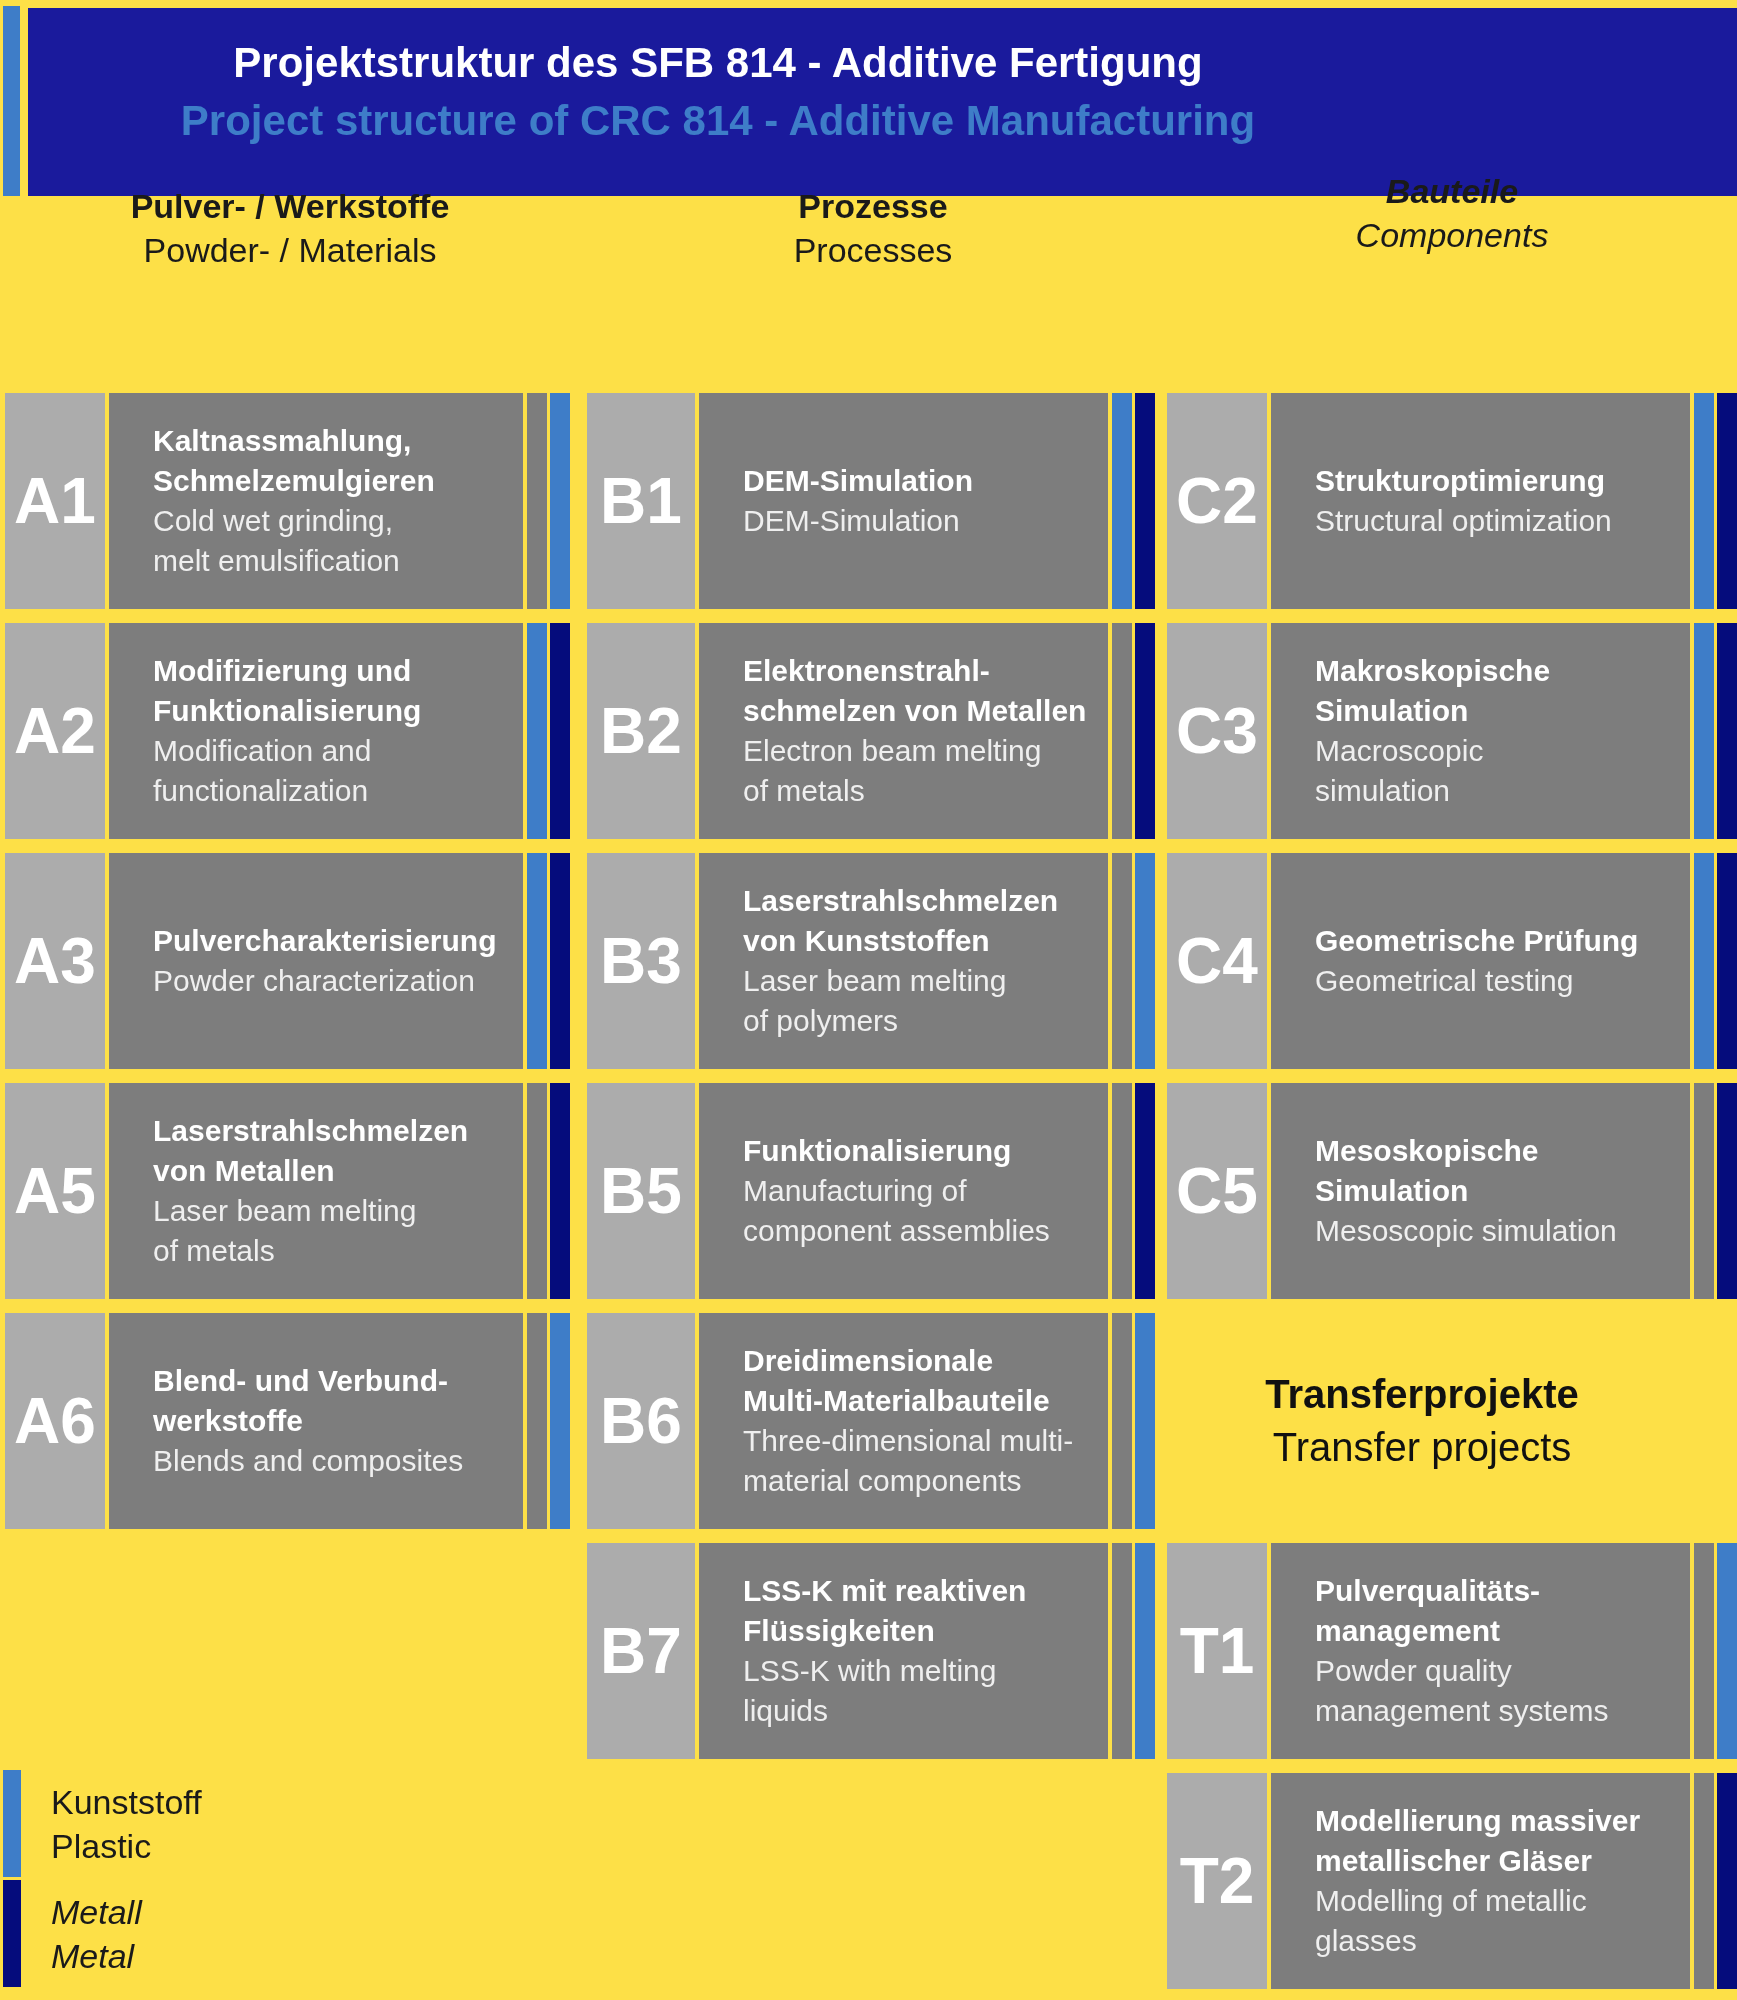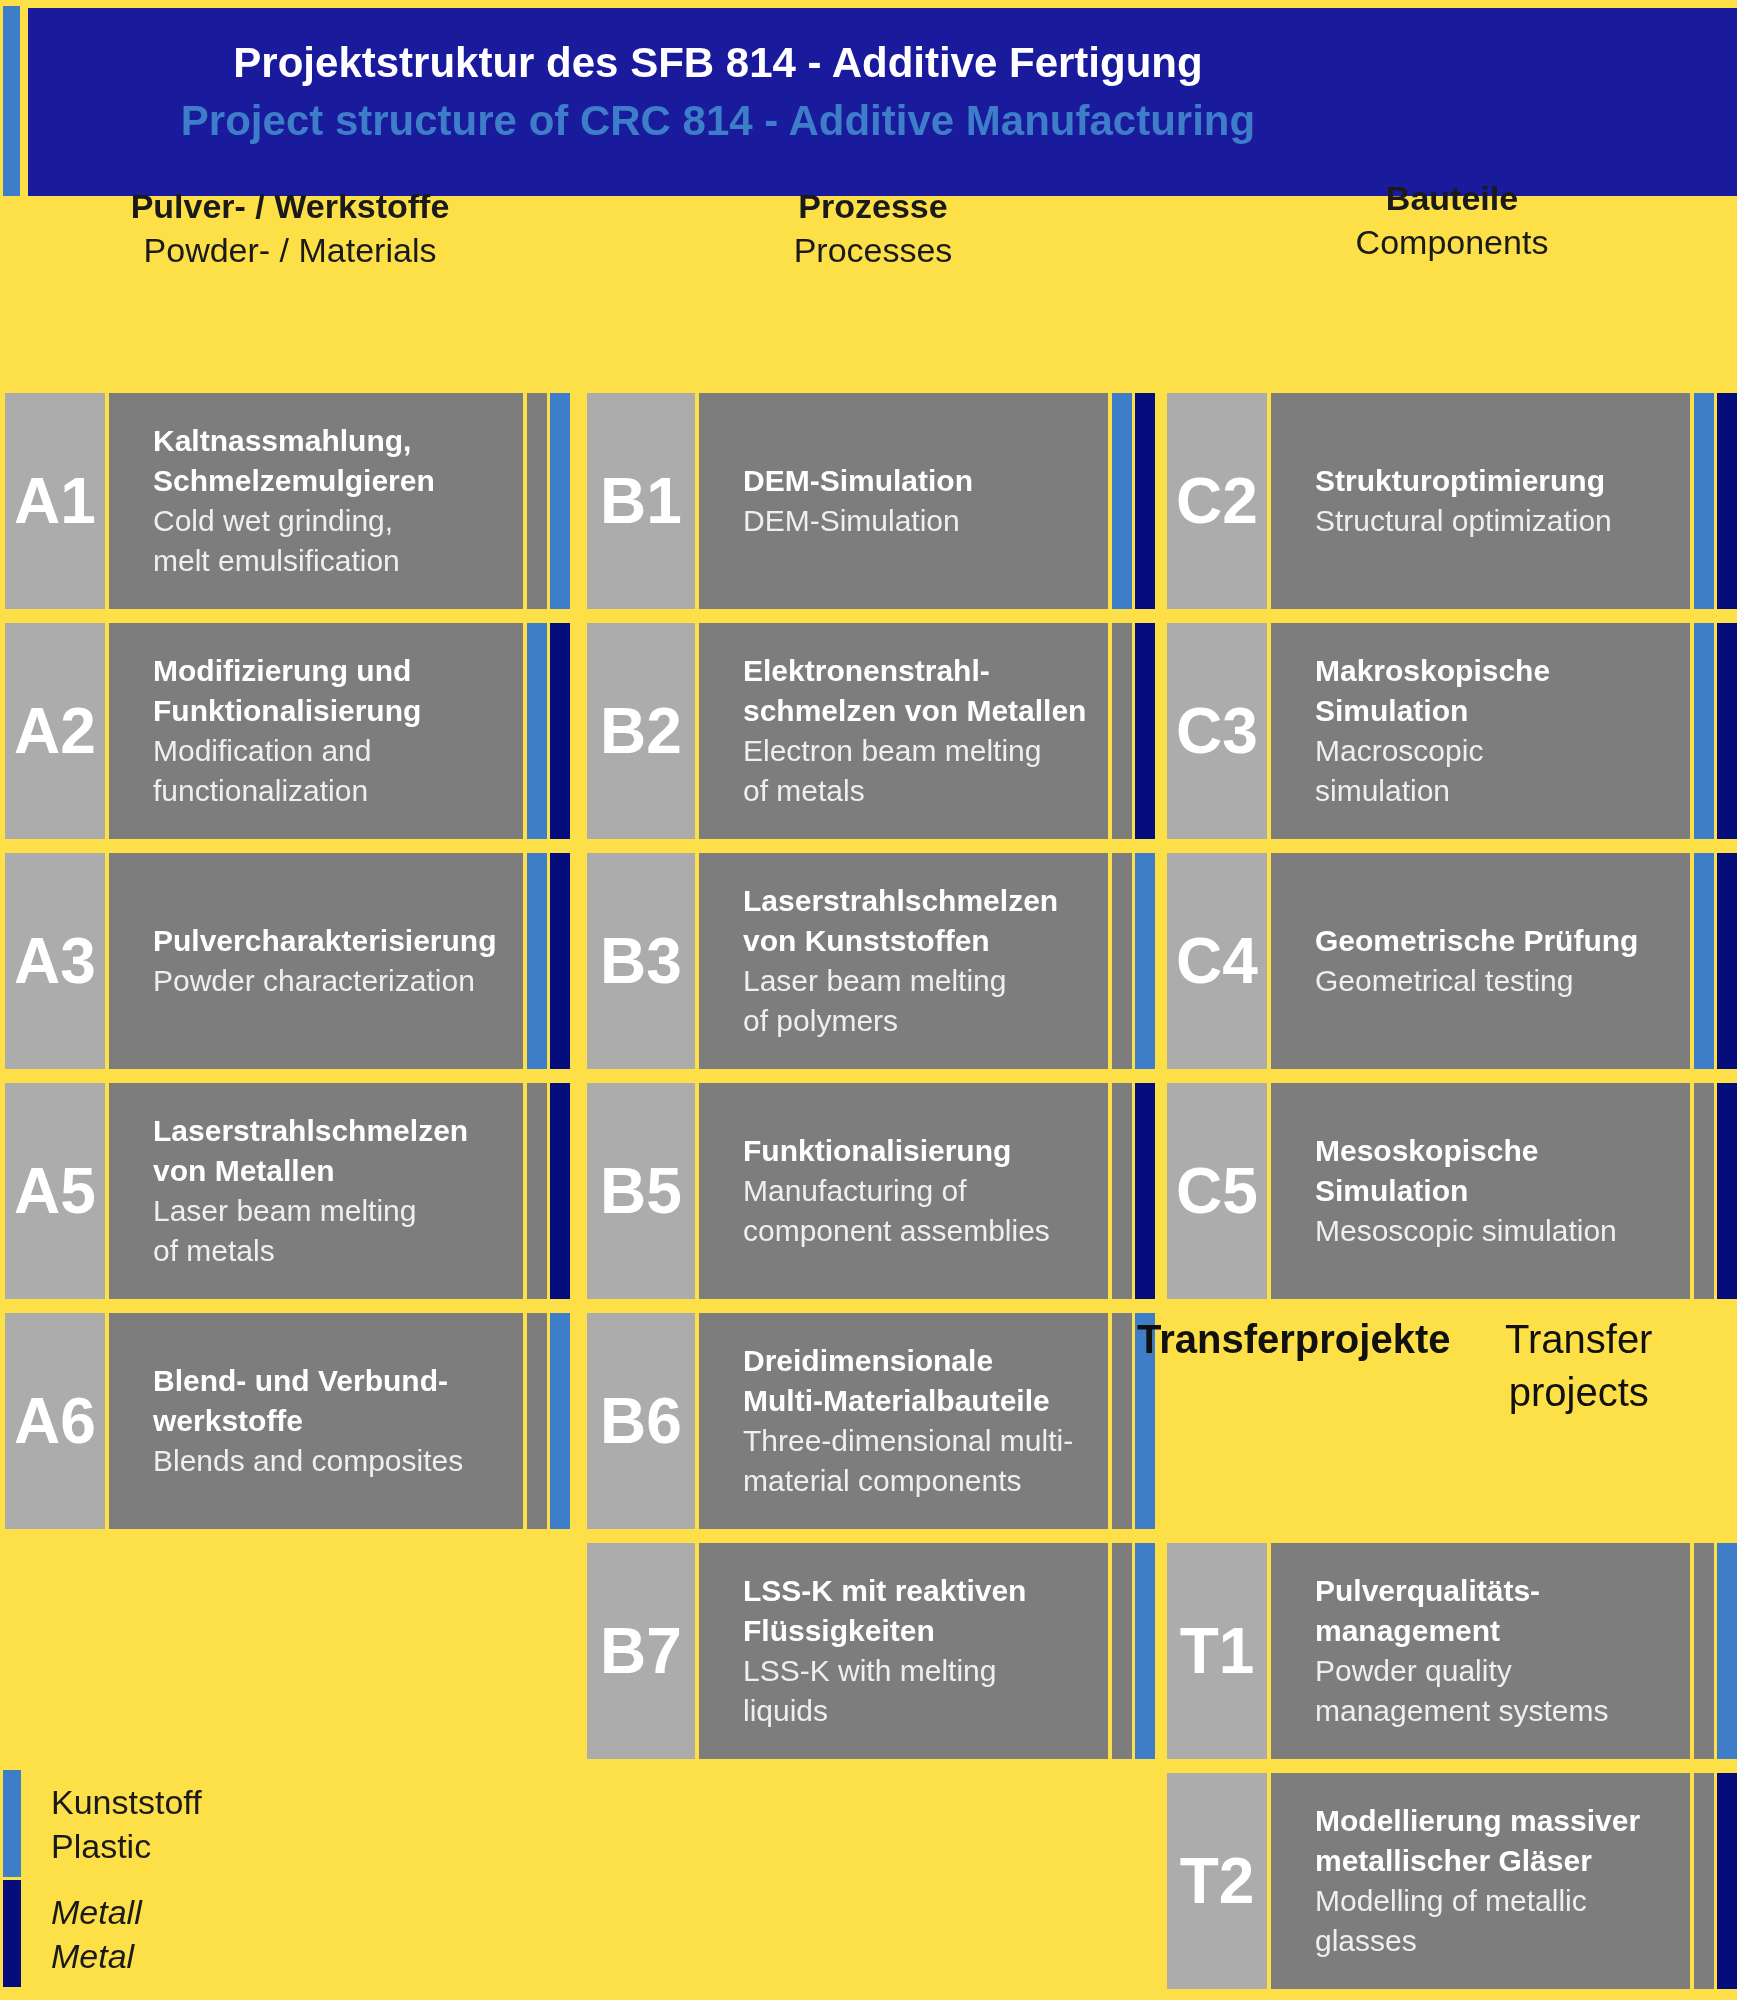--- a/index.html
+++ b/index.html
@@ -20,21 +20,21 @@
   .left-stripe{position:absolute;left:3px;top:6px;width:17px;height:190px;background:var(--plastic);}
   .banner{position:absolute;left:28px;top:8px;width:1709px;height:188px;background:var(--banner);}
   .banner-text{position:absolute;left:0;top:26px;width:1380px;text-align:center;}
   .banner-de{font-size:42px;font-weight:bold;color:#ffffff;line-height:58px;}
   .banner-en{font-size:42px;font-weight:bold;color:var(--plastic);line-height:58px;}
   
   .col-header{position:absolute;width:500px;text-align:center;color:var(--dark-text);font-size:34px;line-height:44px;}
   .col-header .hde{font-weight:bold;}
   #colhead-0{left:40px;top:184px;}
   #colhead-1{left:623px;top:184px;}
-  #colhead-2{left:1202px;top:176px;}
+  #colhead-2{left:1202px;top:169px;font-style:italic;}
   
   .column{position:absolute;top:393px;display:flex;flex-direction:column;}
   #col-0{left:5px;width:565px;}
   #col-1{left:587px;width:568px;}
   #col-2{left:1167px;width:570px;}
   .card{height:216px;margin-bottom:14px;display:flex;flex-direction:row;}
   .code{
     width:100px;background:var(--code-bg);color:#ffffff;
     font-size:64px;font-weight:600;display:flex;align-items:center;justify-content:center;
     margin-right:4px;flex:none;
@@ -43,21 +43,21 @@
   .cbody{
     flex:1 1 auto;background:var(--body-bg);display:flex;flex-direction:column;justify-content:center;
     padding-left:44px;padding-right:2px;margin-right:4px;overflow:visible;
   }
   .de-title{color:#ffffff;font-weight:bold;font-size:30px;line-height:40px;white-space:pre-line;}
   .en-title{color:#efefef;font-size:30px;line-height:40px;white-space:pre-line;}
   .strip{width:20px;flex:none;}
   .strip1{margin-right:3px;}
   
   .section-header{
-    height:216px;margin-bottom:14px;display:flex;justify-content:center;
+    height:216px;margin-bottom:14px;display:flex;flex-direction:column;justify-content:center;
     text-align:center;color:#111111;transform:translateX(-30px);
   }
   .sh-de{font-size:40px;font-weight:bold;line-height:53px;}
   .sh-en{font-size:40px;line-height:53px;}
   
   .legend-row{position:absolute;left:3px;display:flex;flex-direction:row;}
   #legend-0{top:1770px;justify-content:center;}
   #legend-1{top:1880px;font-style:italic;}
   .legend-bar{width:18px;height:107px;margin-right:30px;flex:none;}
   .legend-text{

